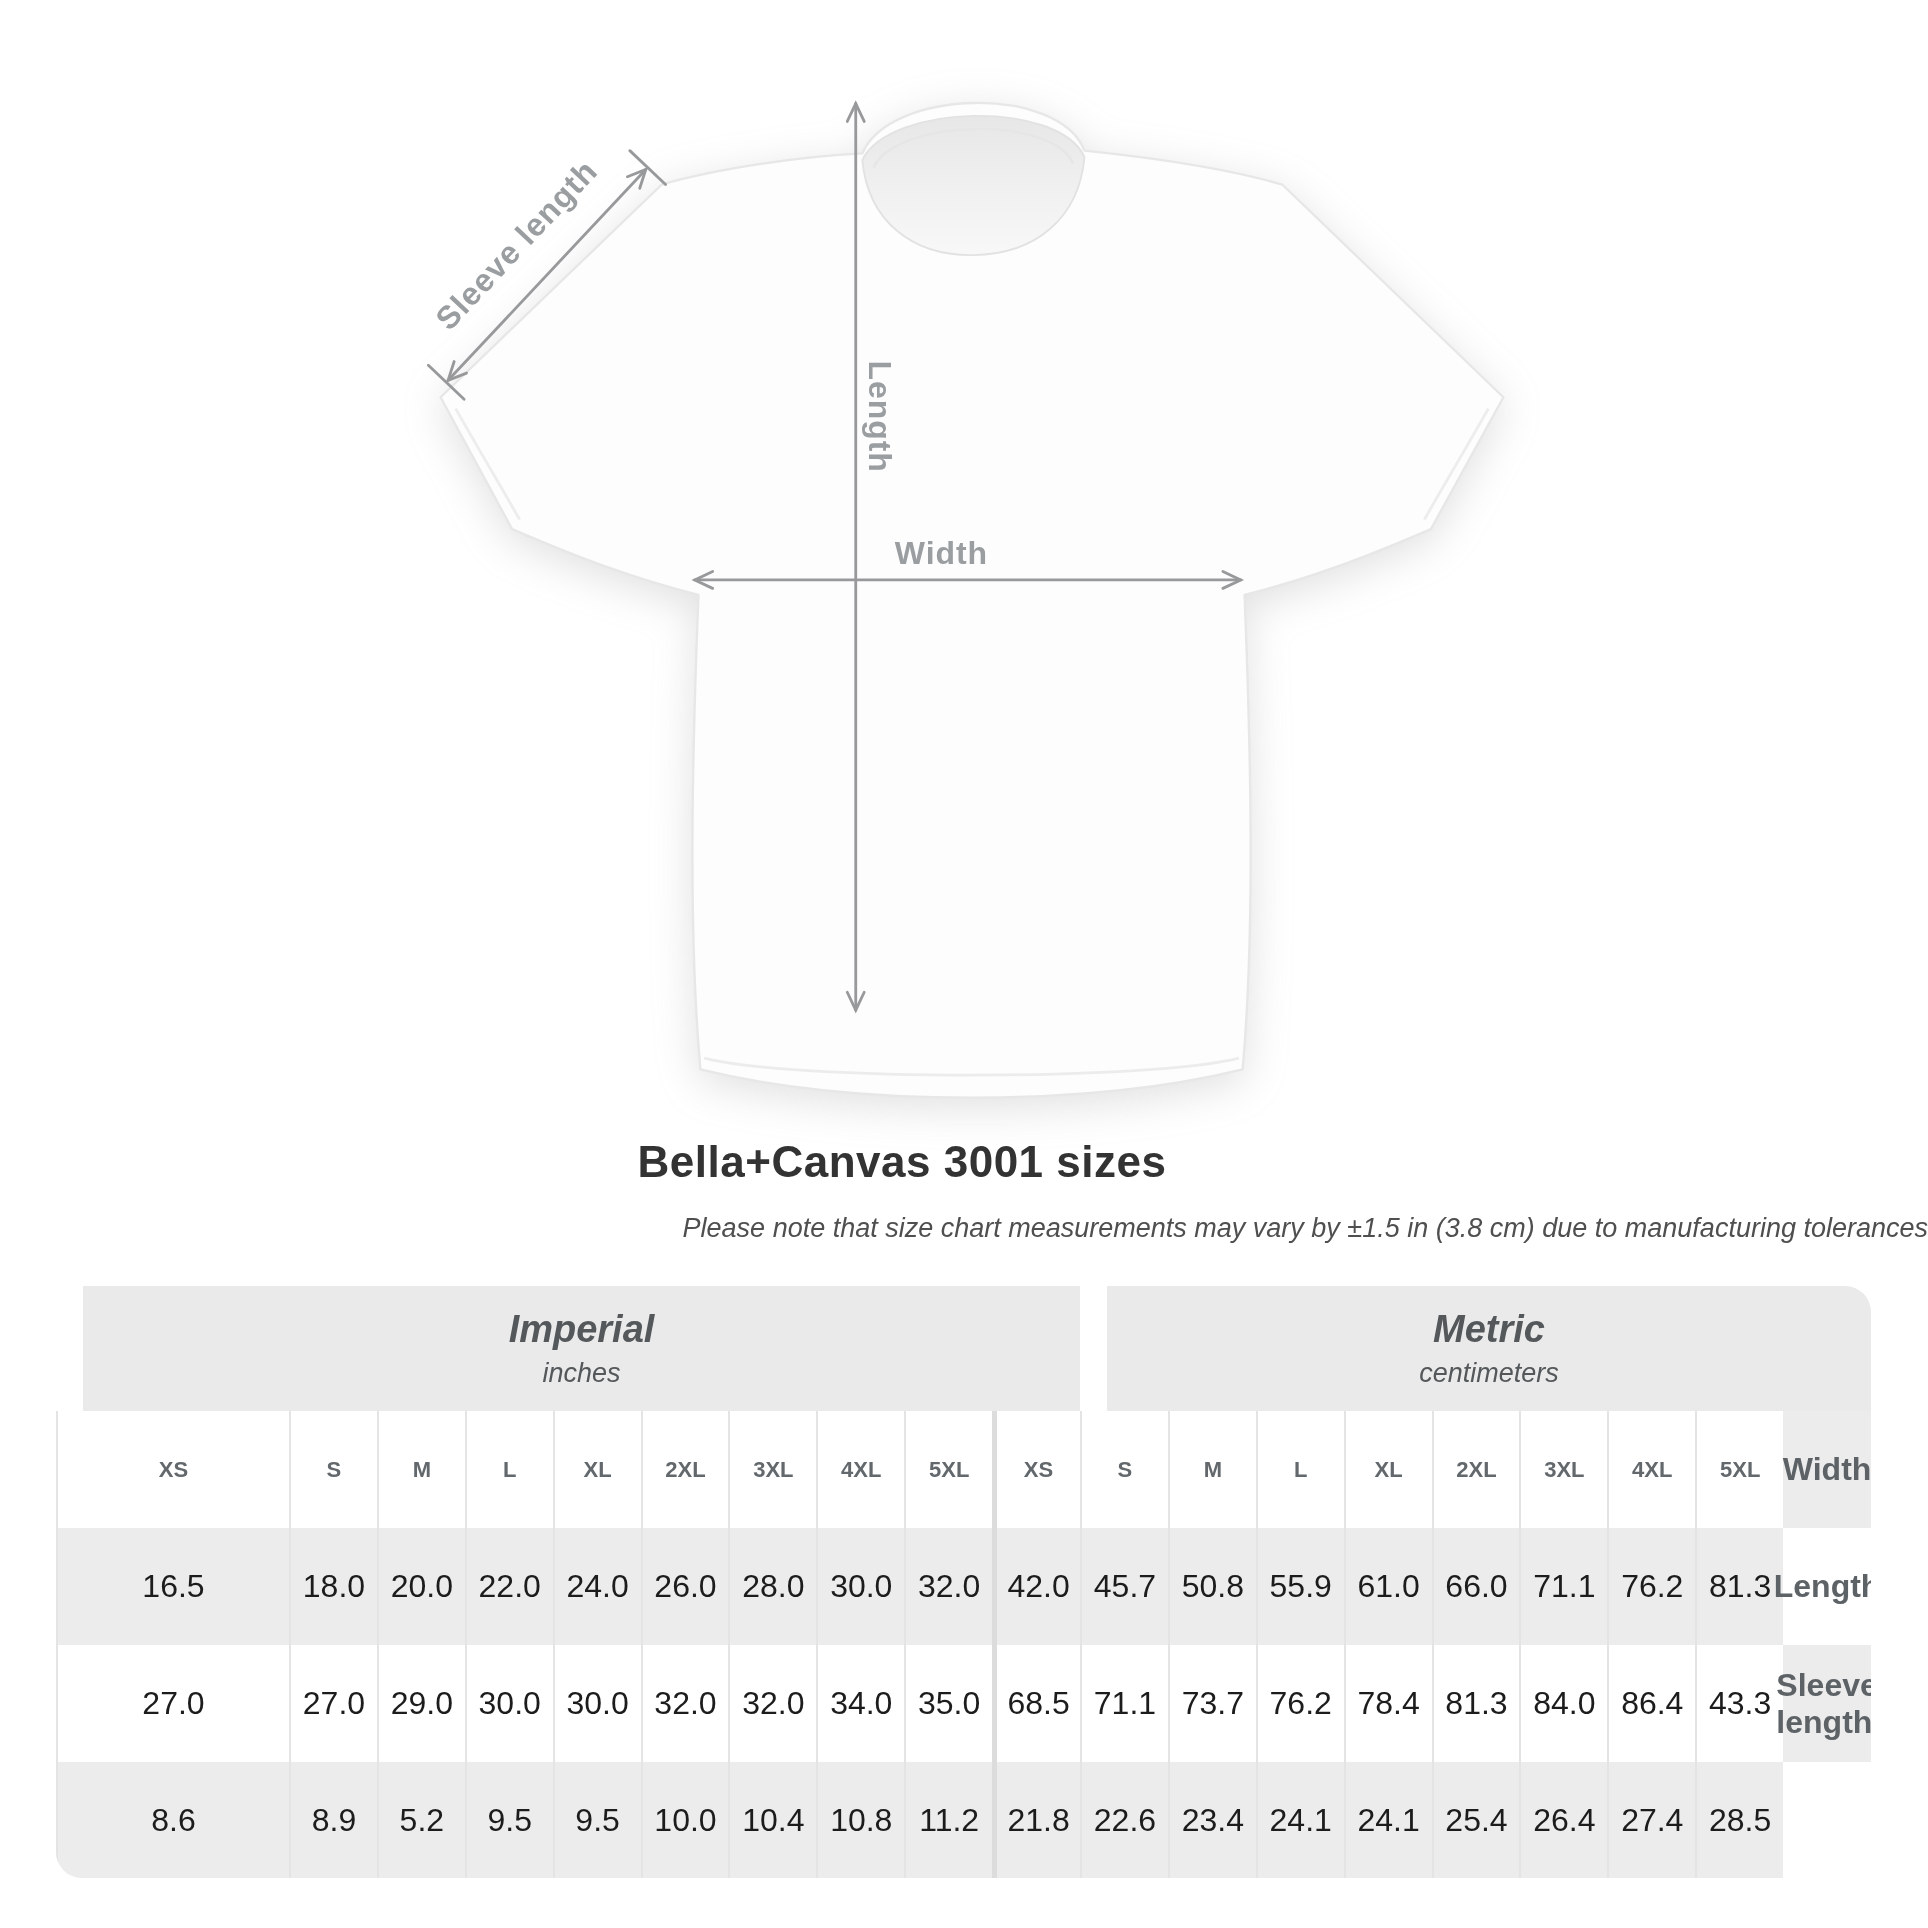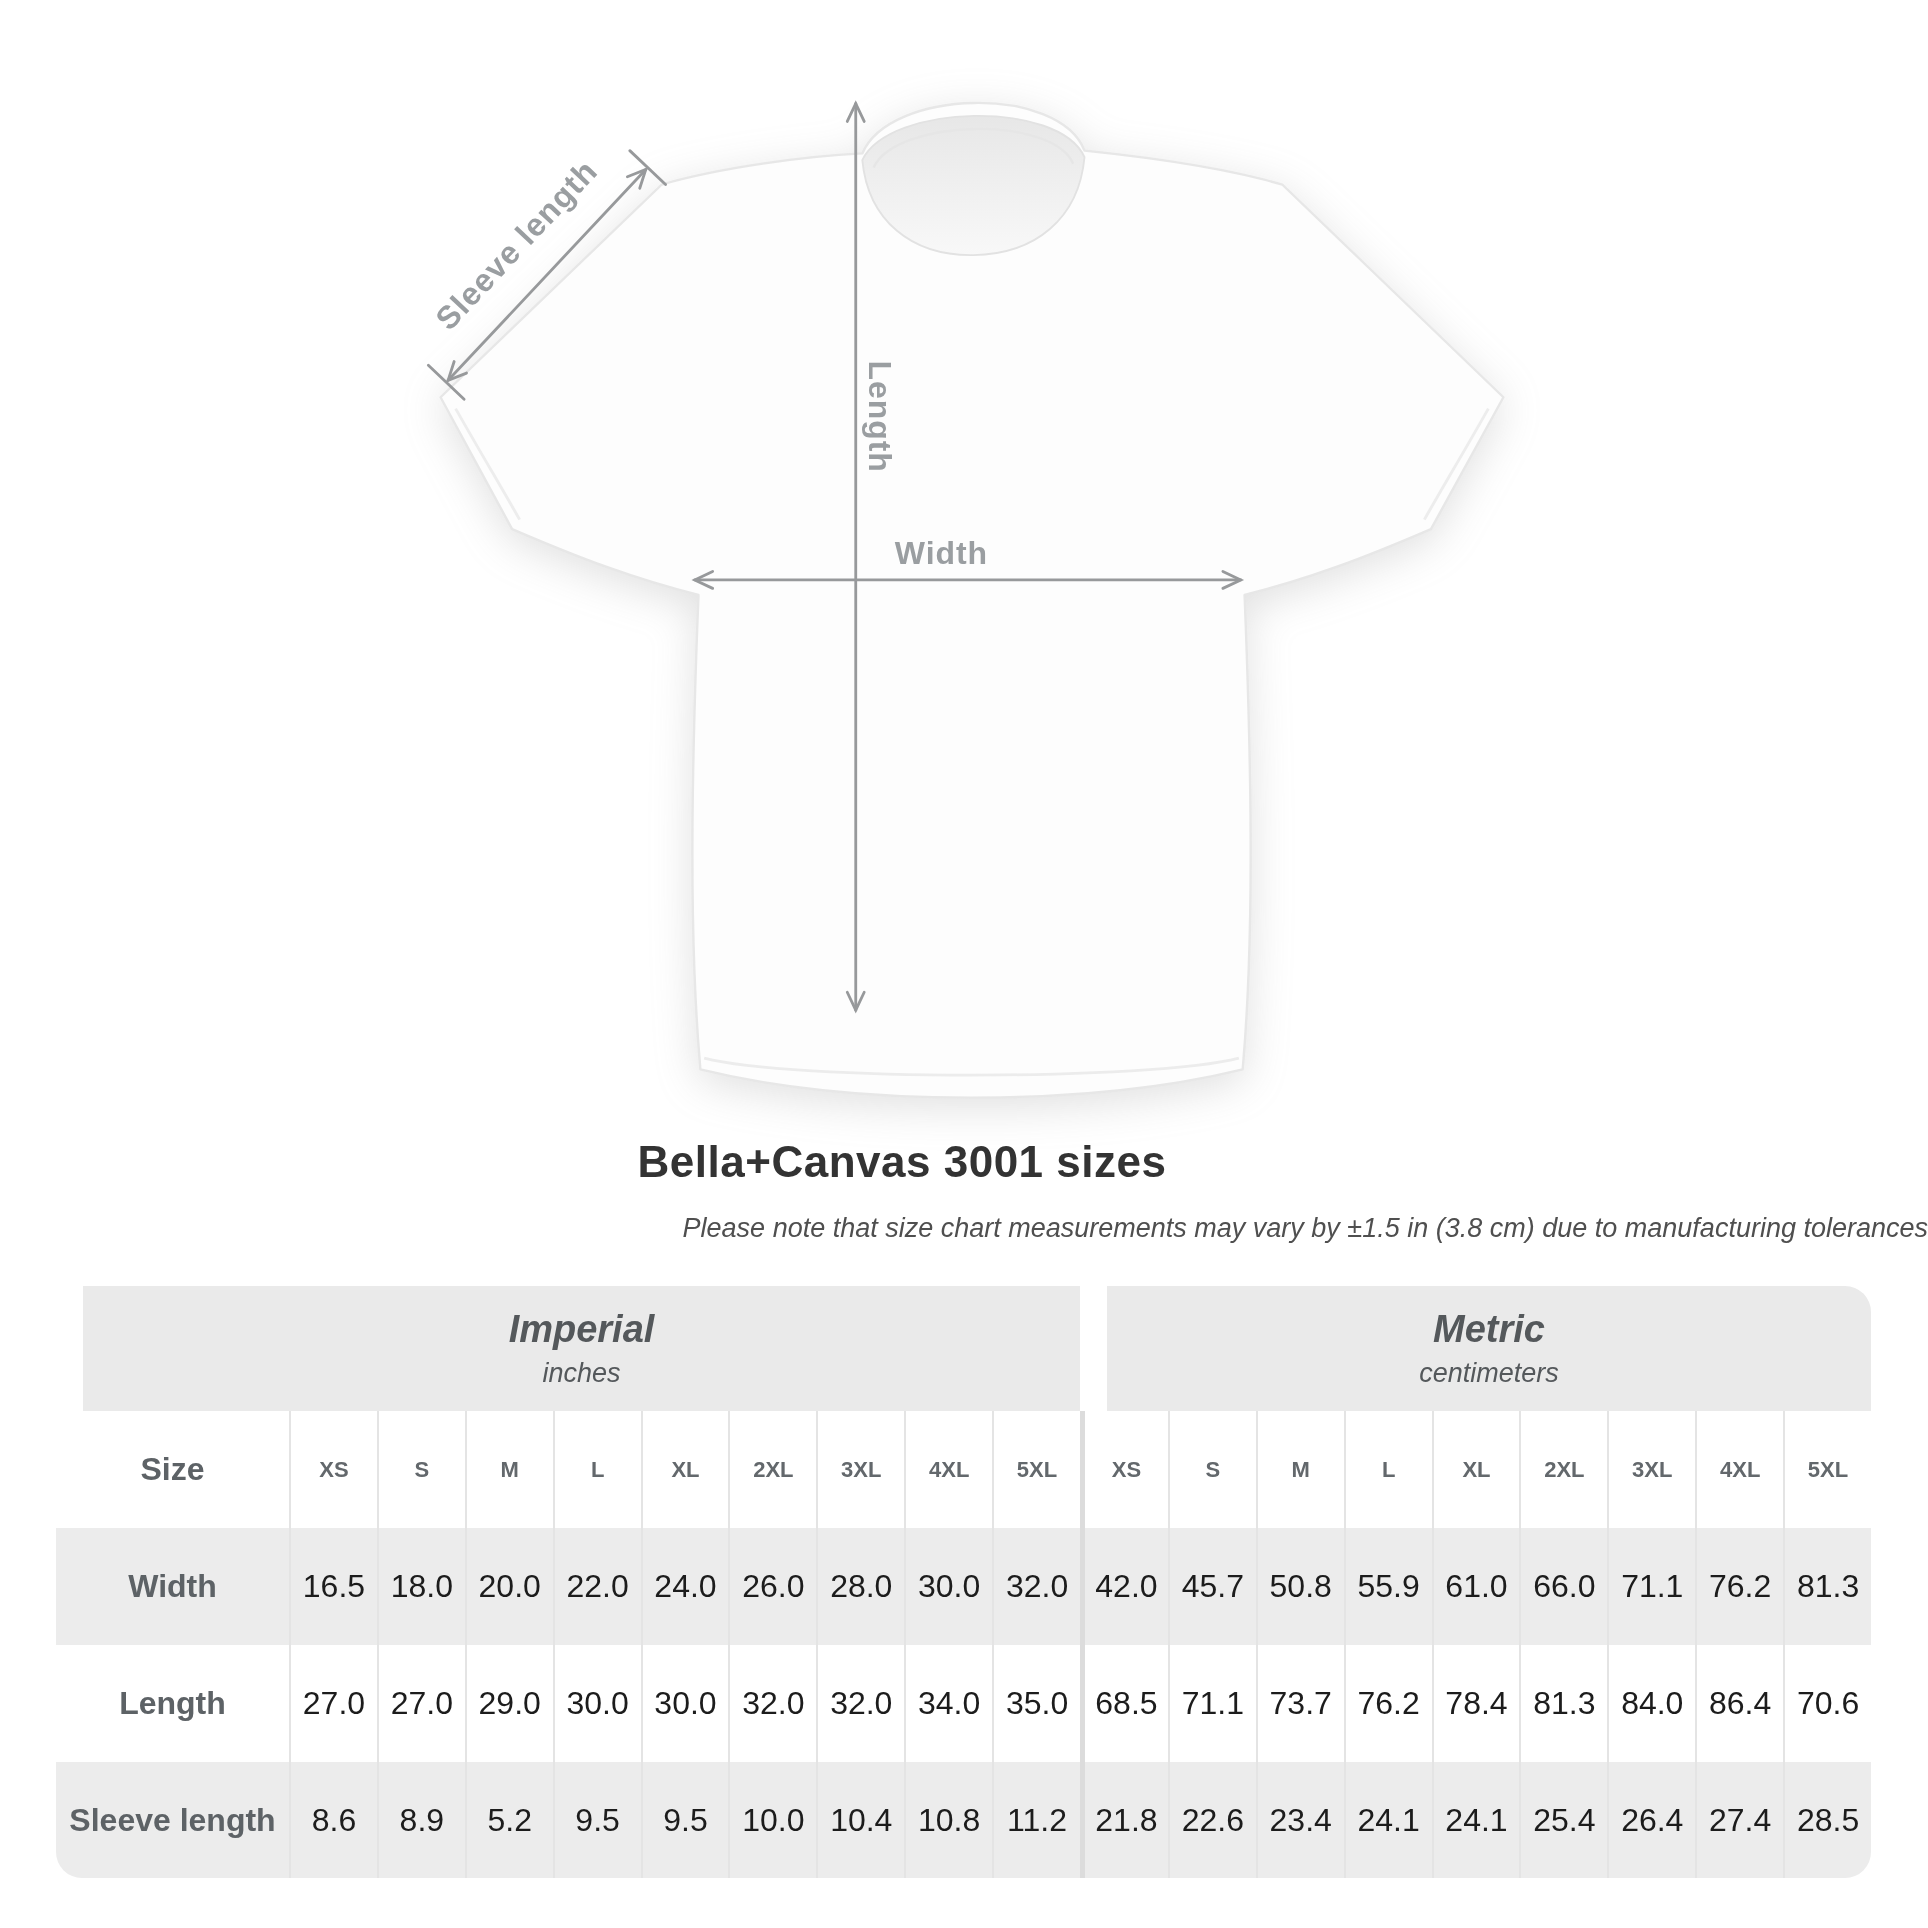--- a/index.html
+++ b/index.html
@@ -104,21 +104,20 @@
 
 <div class="size-table" id="size-grid">
   <div class="band band-imperial">
     <div class="unit-name">Imperial</div>
     <div class="unit-sub">inches</div>
   </div>
   <div class="band band-metric">
     <div class="unit-name">Metric</div>
     <div class="unit-sub">centimeters</div>
   </div>
-  <div class="cell c-label">Size</div>
 
 <div class="cell c-size b-l">XS</div>
     <div class="cell c-size b-l">S</div>
     <div class="cell c-size b-l">M</div>
     <div class="cell c-size b-l">L</div>
     <div class="cell c-size b-l">XL</div>
     <div class="cell c-size b-l">2XL</div>
     <div class="cell c-size b-l">3XL</div>
     <div class="cell c-size b-l">4XL</div>
     <div class="cell c-size b-l">5XL</div>
@@ -161,21 +160,21 @@
     <div class="cell c-val b-l">34.0</div>
     <div class="cell c-val b-l">35.0</div>
     <div class="cell c-val b-g">68.5</div>
     <div class="cell c-val b-l">71.1</div>
     <div class="cell c-val b-l">73.7</div>
     <div class="cell c-val b-l">76.2</div>
     <div class="cell c-val b-l">78.4</div>
     <div class="cell c-val b-l">81.3</div>
     <div class="cell c-val b-l">84.0</div>
     <div class="cell c-val b-l">86.4</div>
-    <div class="cell c-val b-l">70.6</div>
+    <div class="cell c-val b-l">43.3</div>
     <div class="cell c-label shade">Sleeve length</div>
     <div class="cell c-val b-l shade">8.6</div>
     <div class="cell c-val b-l shade">8.9</div>
     <div class="cell c-val b-l shade">5.2</div>
     <div class="cell c-val b-l shade">9.5</div>
     <div class="cell c-val b-l shade">9.5</div>
     <div class="cell c-val b-l shade">10.0</div>
     <div class="cell c-val b-l shade">10.4</div>
     <div class="cell c-val b-l shade">10.8</div>
     <div class="cell c-val b-l shade">11.2</div>

